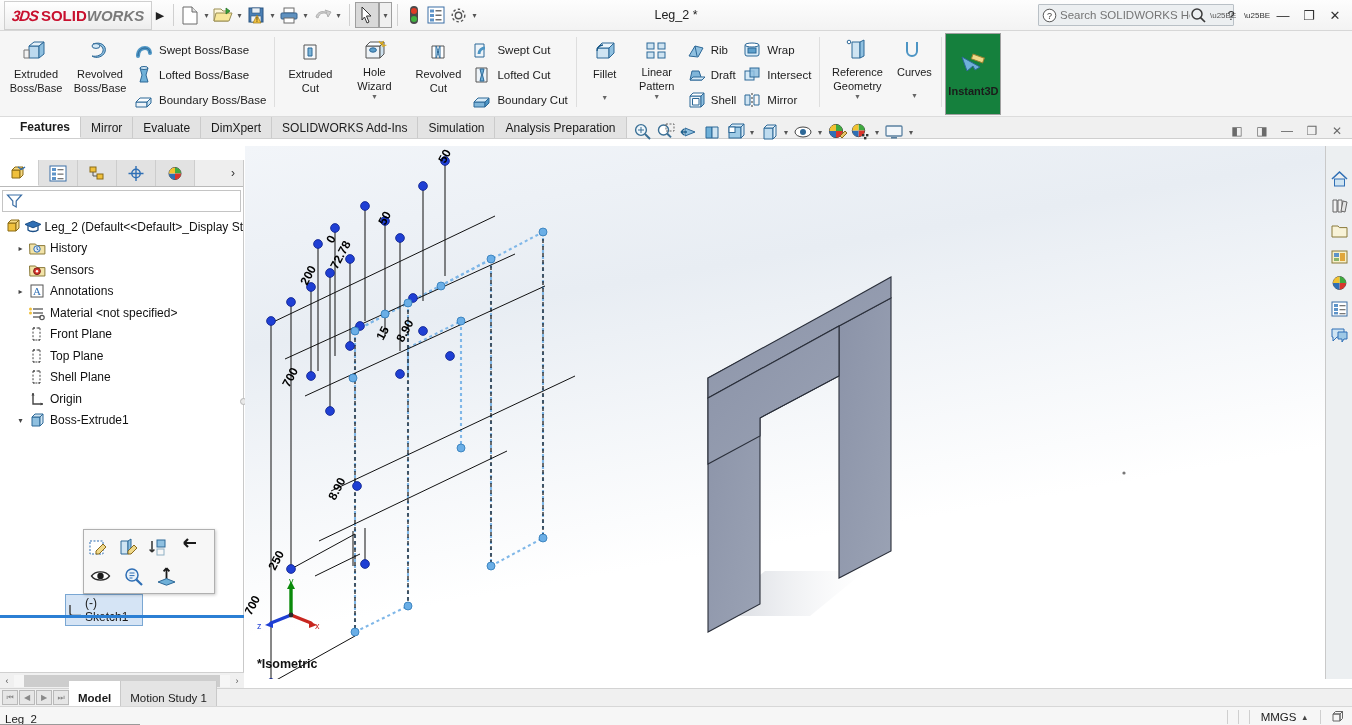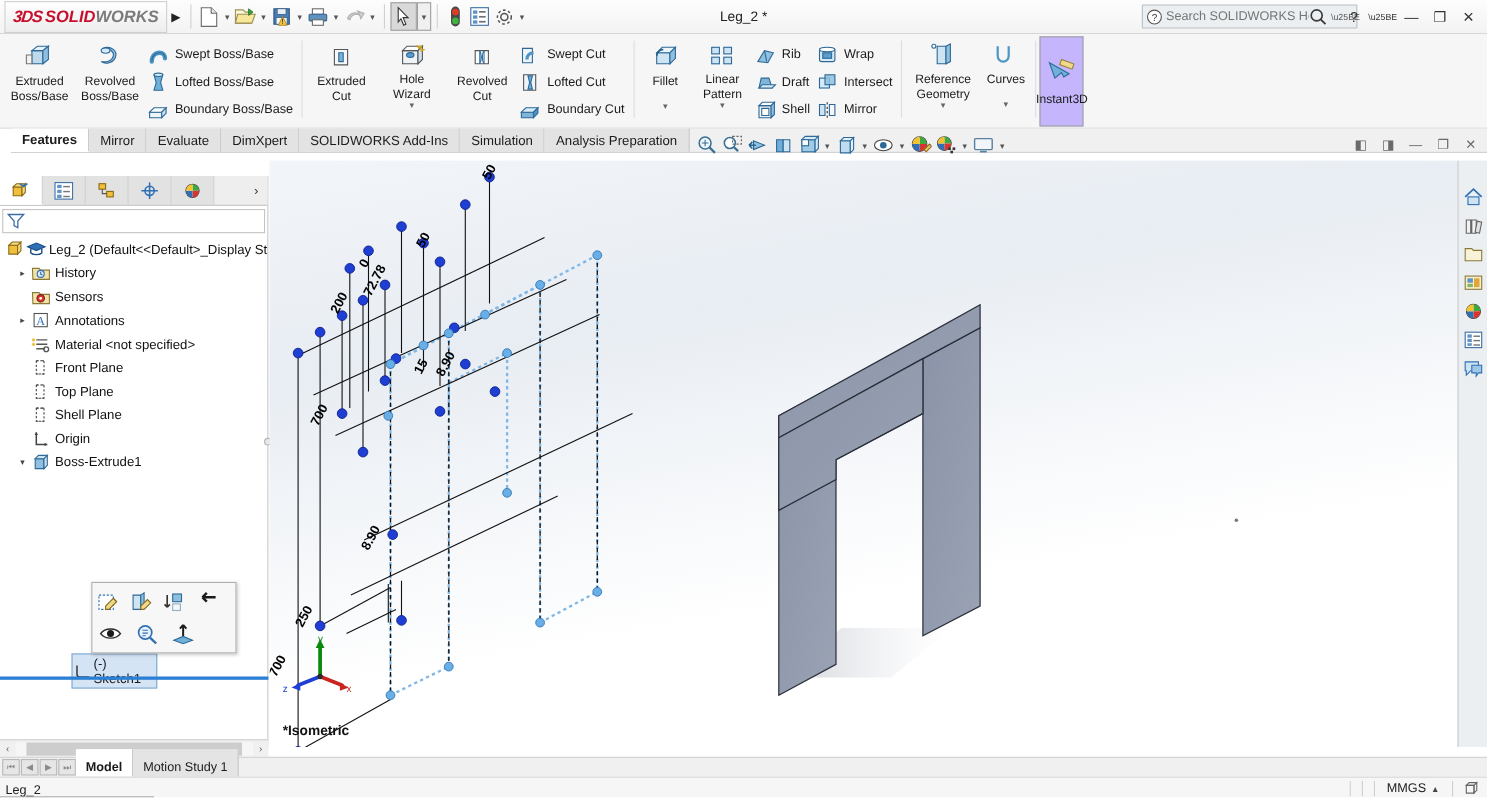--- a/index.html
+++ b/index.html
@@ -22,21 +22,21 @@
   }
   .logo-box {
     width:148px; height:29px; margin-left:4px;
     background: linear-gradient(#ffffff,#ededed);
     border:1px solid #cfcfcf;
     display:flex; align-items:center; justify-content:center;
     position:relative;
   }
   .logo-3ds { color:#c8102e; font-weight:bold; font-size:15px; letter-spacing:-1px;
      font-style:italic; transform:skewX(-6deg); margin-right:3px; }
-  .logo-sw1 { color:#c8102e; font-weight:bold; font-size:15px; font-style:italic;}
+  .logo-sw1 { color:#c8102e; font-weight:bold; font-size:15px; }
   .logo-sw2 { color:#7b7b7b; font-weight:bold; font-size:15px; font-style:italic;}
   .tb-arrow { width:16px; text-align:center; color:#222; font-size:11px; cursor:default;}
   .tb-sep { width:1px; height:22px; background:#d0d0d0; margin:0 5px; }
   .tb-btn { width:22px; height:24px; display:flex; align-items:center; justify-content:center;}
   .tb-caret { width:11px; height:24px; display:flex; align-items:center; justify-content:center;
       font-size:8px; color:#555;}
   .doc-title { position:absolute; left:0; right:0; text-align:center; font-size:12.5px; color:#222; pointer-events:none;}
   .help-search {
     position:absolute; right:118px; top:4px; width:196px; height:22px;
     background:#eceff1; border:1px solid #b9c0c6; border-radius:1px;
@@ -64,22 +64,22 @@
     width:64px; display:flex; flex-direction:column; align-items:center; padding-top:4px;
     cursor:default;
   }
   .big-btn .lbl { font-size:11px; line-height:12px; text-align:center; color:#1b1b1b; margin-top:2px;}
   .big-btn .dd { font-size:7px; color:#666; margin-top:1px;}
   .small-col { display:flex; flex-direction:column; padding-top:3px; }
   .small-btn { display:flex; align-items:center; height:25px; padding:0 4px 0 2px; cursor:default;}
   .small-btn .lbl { font-size:11.5px; margin-left:5px; color:#1b1b1b; white-space:nowrap;}
   .ico { display:flex; align-items:center; justify-content:center; }
   .instant3d {
-    width:40px; height:82px; background:#c4b5fd; border:1px solid #a0a0a0;
-    display:flex; flex-direction:column; align-items:center; justify-content:center;
+    width:56px; height:82px; background:#15803d; border:1px solid #a0a0a0;
+    display:flex; flex-direction:column; align-items:center; justify-content:center;font-weight:bold;
   }
   .instant3d .lbl { font-size:11px; margin-top:4px; }
 
   
   .tabstrip {
     position:absolute; left:10px; top:117px; width:1352px; height:22px;
     background:#f0f0f0; border-bottom:1px solid #cfcfcf; display:flex; align-items:flex-end;
   }
   .tab {
     height:21px; padding:0 10px; display:flex; align-items:center; font-size:12px;

